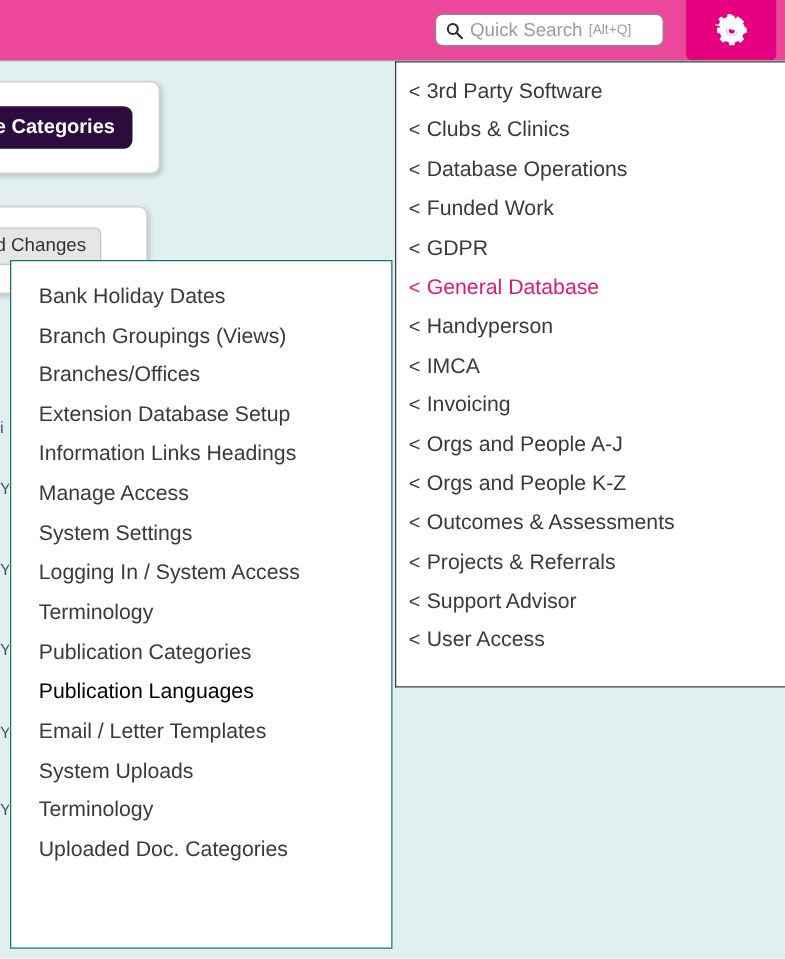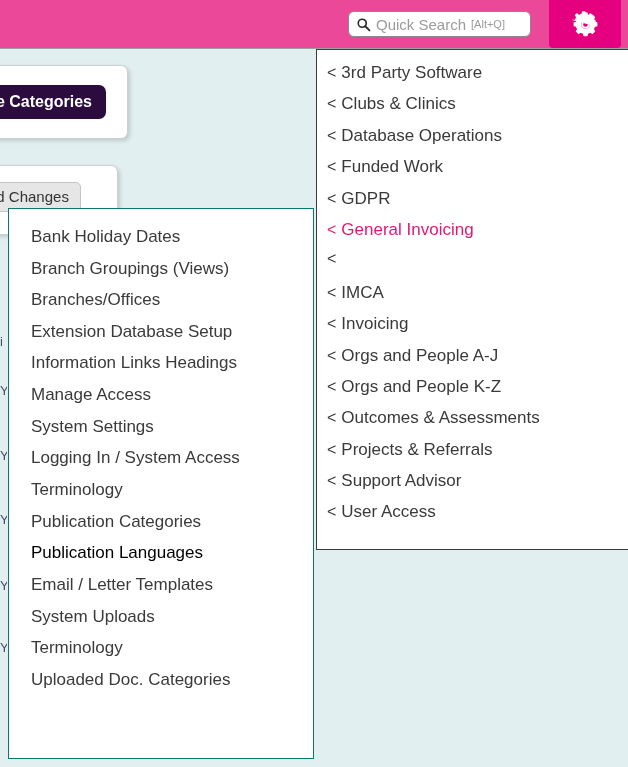--- a/index.html
+++ b/index.html
@@ -268,24 +268,25 @@
     <div class="category-item">
       <span class="chev">&lt;</span>
       <span>Funded Work</span>
     </div>
     <div class="category-item">
       <span class="chev">&lt;</span>
       <span>GDPR</span>
     </div>
     <div class="category-item active">
       <span class="chev">&lt;</span>
-      <span>General Invoicing</span>
-    </div>
-    <div class="category-item">
-      <span class="chev">&lt;</span>
+      <span>General Database</span>
+    </div>
+    <div class="category-item">
+      <span class="chev">&lt;</span>
+      <span>Handyperson</span>
     </div>
     <div class="category-item">
       <span class="chev">&lt;</span>
       <span>IMCA</span>
     </div>
     <div class="category-item">
       <span class="chev">&lt;</span>
       <span>Invoicing</span>
     </div>
     <div class="category-item">

